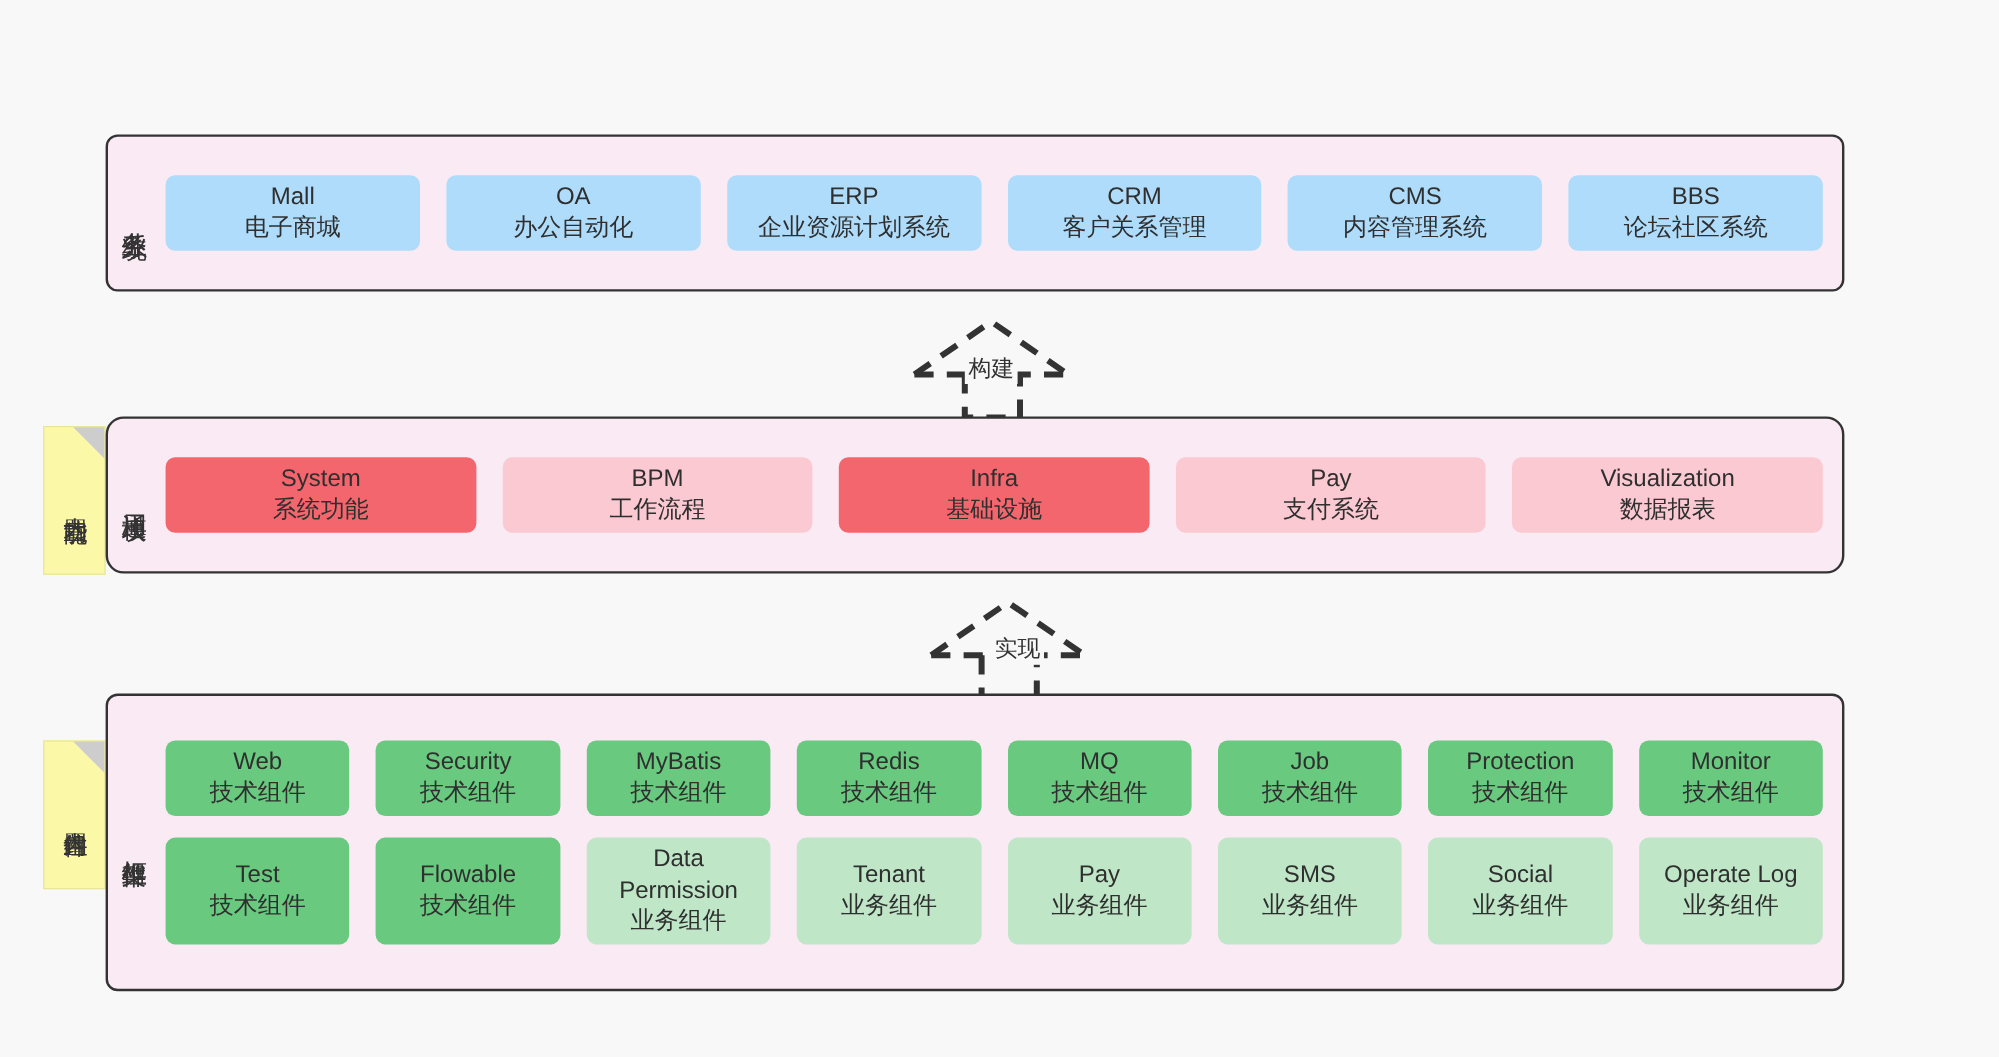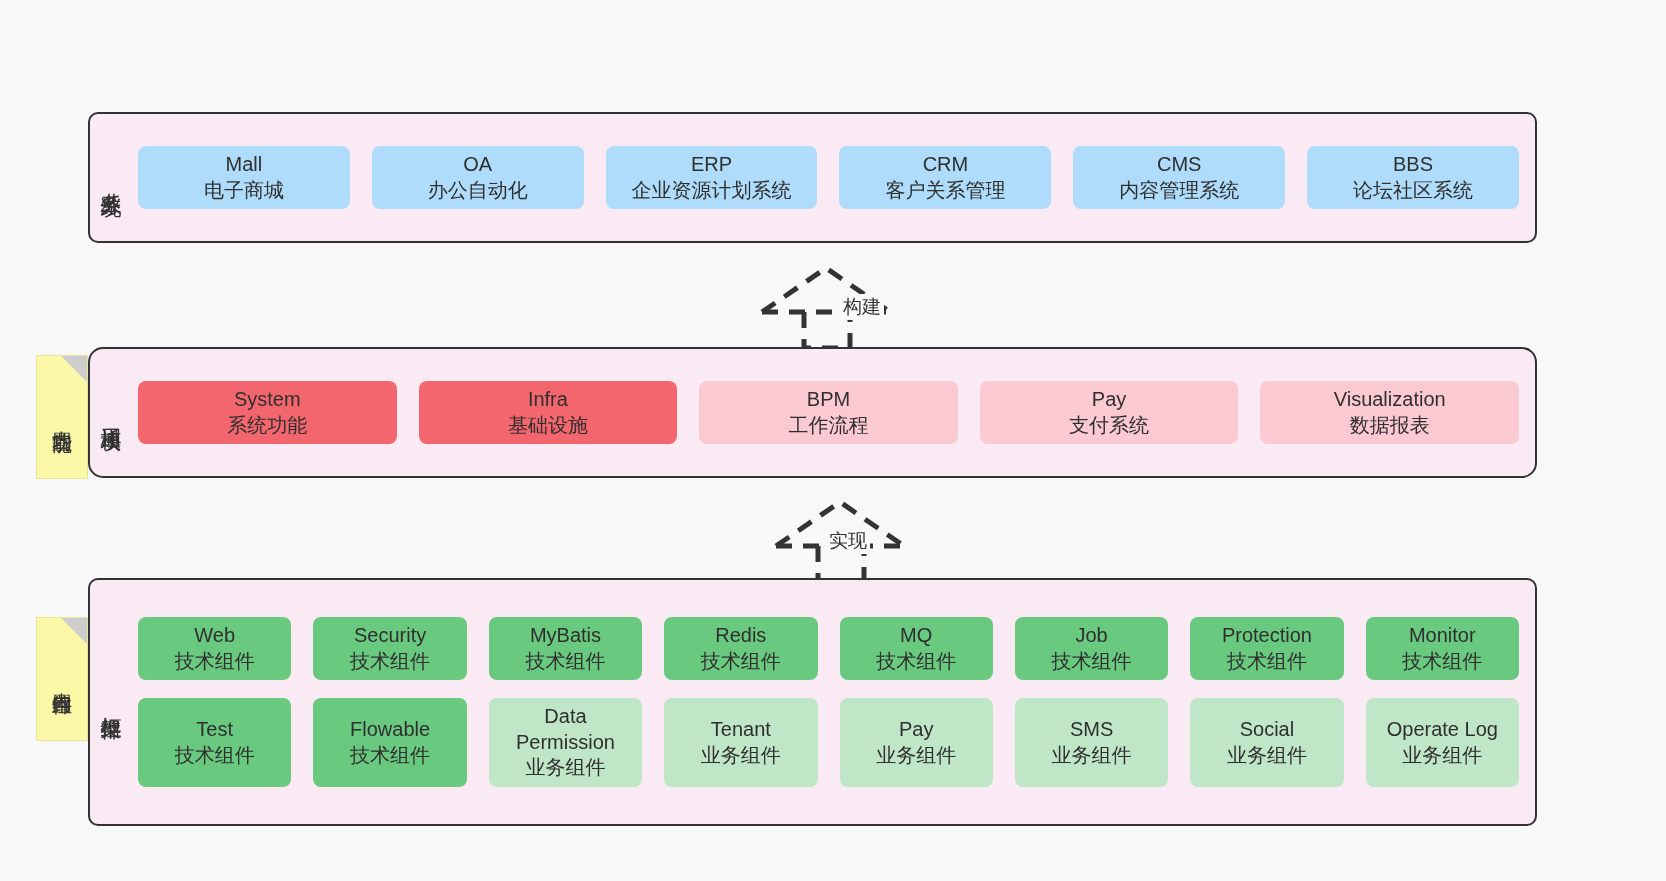--- a/index.html
+++ b/index.html
@@ -50,20 +50,21 @@
     display: flex;
     flex-direction: column;
     justify-content: center;
     gap: 18px;
     padding: 0 16px 0 6px;
   }
   .row {
     display: flex;
     gap: 22px;
     align-items: stretch;
+    justify-content: center;
   }
   .cell {
     flex: 1 1 0;
     border-radius: 8px;
     display: flex;
     flex-direction: column;
     align-items: center;
     justify-content: center;
     text-align: center;
     font-size: 20px;
@@ -171,45 +172,45 @@
     </div>
   </div>
 
   <div class="uml-arrow" style="left:758px; top:262px; width:150px; height:88px;">
     <svg width="150" height="88" viewBox="0 0 150 88">
       <path d="M 4 50 L 68 6 L 132 50" fill="none" stroke="#333333" stroke-width="5" stroke-dasharray="16,11" stroke-linecap="butt"></path>
       <path d="M 46 50 L 46 86 L 92 86 L 92 50" fill="none" stroke="#333333" stroke-width="5" stroke-dasharray="16,11" stroke-linecap="butt"></path>
       <path d="M 4 50 L 132 50" fill="none" stroke="#333333" stroke-width="5" stroke-dasharray="16,11" stroke-linecap="butt"></path>
     </svg>
   </div>
-  <div class="uml-label" style="left:840px; top:294px;">构建</div>
+  <div class="uml-label" style="left:804px; top:294px;">构建</div>
 
   <div class="note" style="left:36px; top:355px; width:52px; height:124px;">
     <span class="fold"></span>
     <span>内置功能</span>
   </div>
 
   <div class="layer" id="layer-common" style="left:88px; top:347px; width:1449px; height:131px;border-radius:15px;">
     <div class="layer-title">通用模块</div>
     <div class="layer-body">
       <div class="row">
 
         <div class="cell c-red">
           <span class="en">System</span>
           <span class="cn">系统功能</span>
         </div>
 
+        <div class="cell c-pink">
+          <span class="en">BPM</span>
+          <span class="cn">工作流程</span>
+        </div>
+
         <div class="cell c-red">
           <span class="en">Infra</span>
           <span class="cn">基础设施</span>
-        </div>
-
-        <div class="cell c-pink">
-          <span class="en">BPM</span>
-          <span class="cn">工作流程</span>
         </div>
 
         <div class="cell c-pink">
           <span class="en">Pay</span>
           <span class="cn">支付系统</span>
         </div>
 
 
         <div class="cell c-pink">
           <span class="en">Visualization</span>

